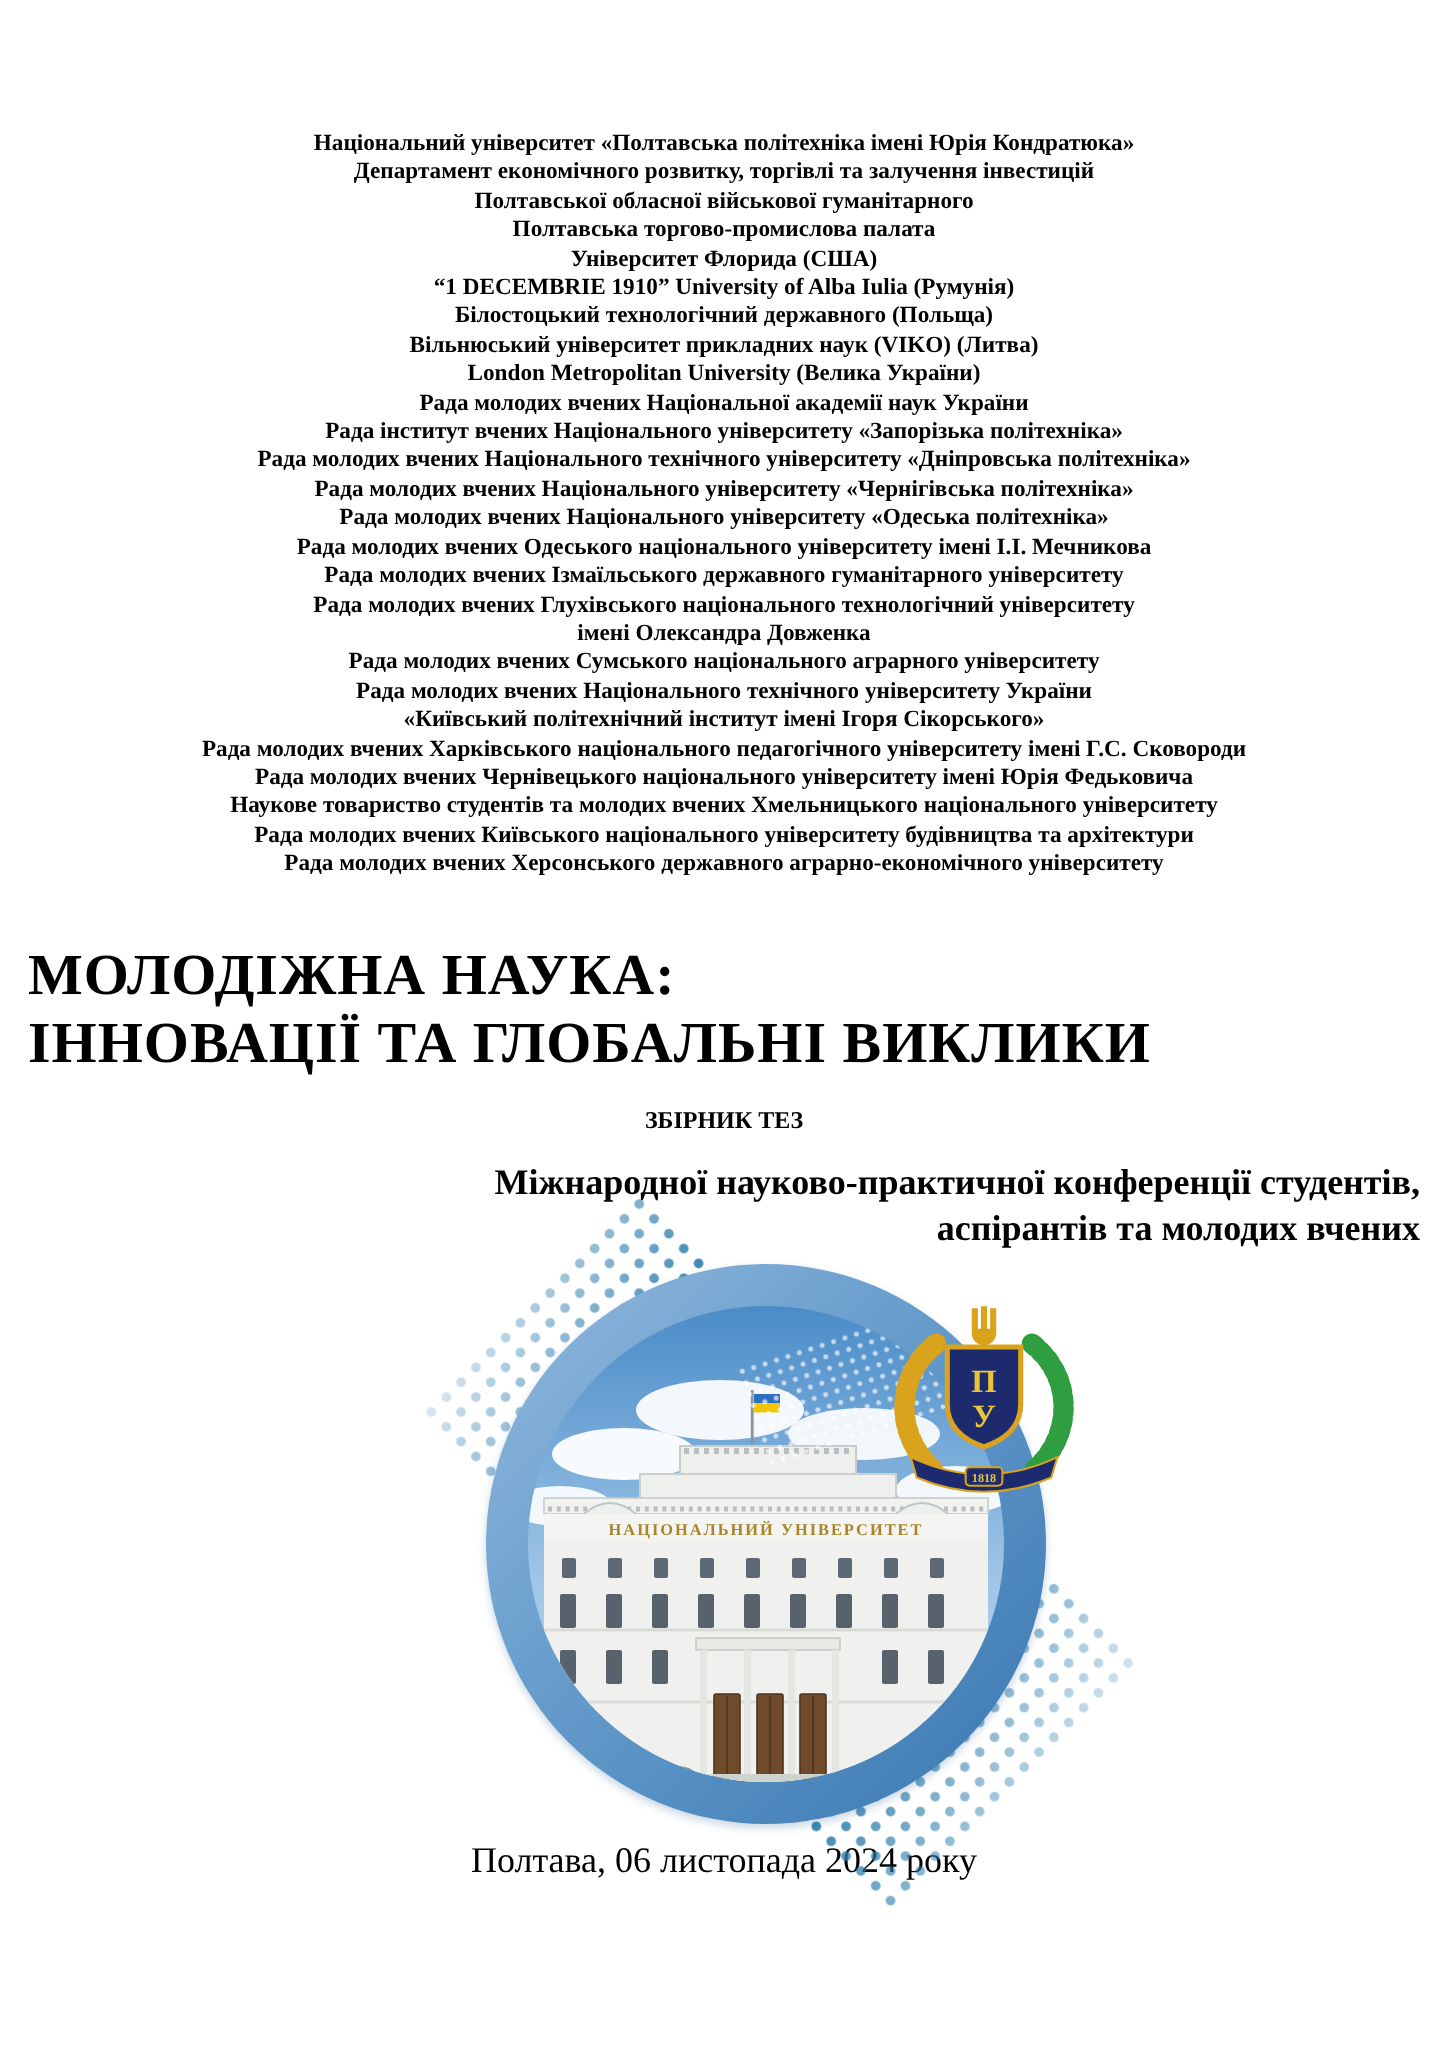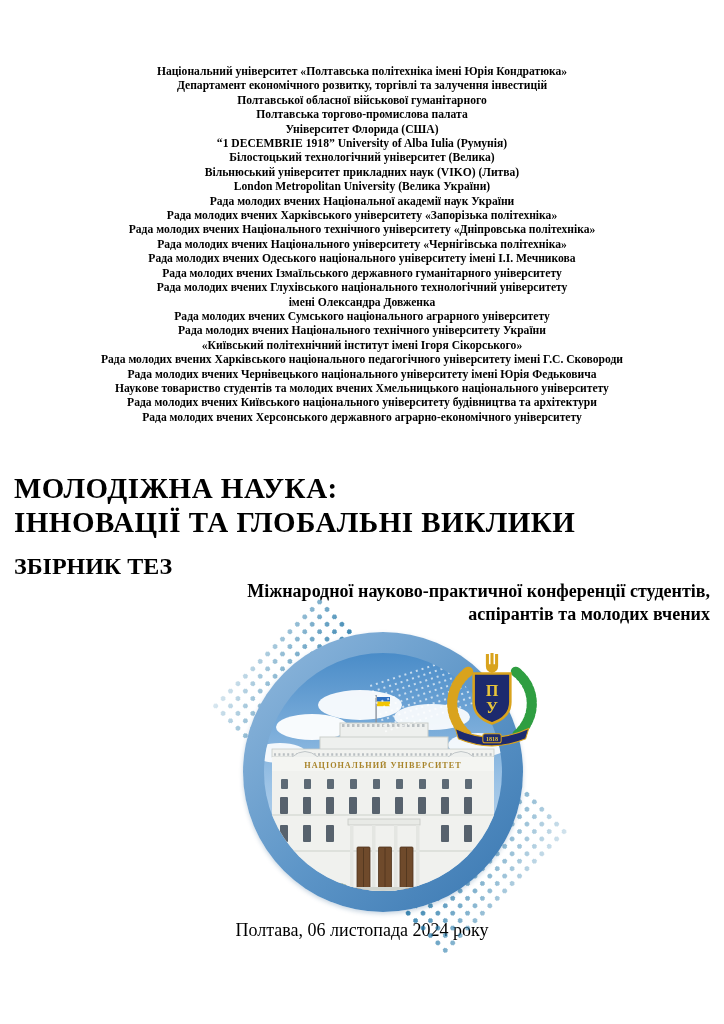--- a/index.html
+++ b/index.html
@@ -10,22 +10,22 @@
   .org-list{
     position:absolute;top:65px;left:28px;right:28px;text-align:center;
     font-weight:bold;font-size:11.6px;line-height:14.4px;white-space:nowrap;
   }
   .org-list div{white-space:nowrap;}
   .main-title{
     position:absolute;top:471px;left:0;right:0;text-align:left;
     font-weight:bold;font-size:29px;line-height:34px;letter-spacing:.5px;
   }
   .collection-heading{
-    position:absolute;top:553px;left:0;right:0;
-    font-weight:bold;font-size:24px;
+    position:absolute;top:553px;left:0;right:0;text-align:center;
+    font-weight:bold;font-size:12px;
   }
   .subtitle{
     position:absolute;top:580px;left:0;right:0;text-align:right;
     font-weight:bold;font-size:18px;line-height:22.5px;
   }
   .date-line{
     position:absolute;top:920px;left:0;right:0;text-align:center;
     font-size:18px;font-weight:normal;
   }
   
@@ -66,28 +66,29 @@
 <body>
 
 <div class="page">
 
   <div class="org-list">
       <div>Національний університет «Полтавська політехніка імені Юрія Кондратюка»</div>
       <div>Департамент економічного розвитку, торгівлі та залучення інвестицій</div>
       <div>Полтавської обласної військової гуманітарного</div>
       <div>Полтавська торгово-промислова палата</div>
       <div>Університет Флорида (США)</div>
-      <div>“1 DECEMBRIE 1918” University of Alba Iulia (Румунія)</div>
-      <div>Білостоцький технологічний університет (Велика)</div>
+      <div>“1 DECEMBRIE 1910” University of Alba Iulia (Румунія)</div>
+      <div>Білостоцький технологічний державного (Польща)</div>
       <div>Вільнюський університет прикладних наук (VIKO) (Литва)</div>
       <div>London Metropolitan University (Велика України)</div>
       <div>Рада молодих вчених Національної академії наук України</div>
-      <div>Рада молодих вчених Харківського університету «Запорізька політехніка»</div>
+      <div>Рада інститут вчених Національного університету «Запорізька політехніка»</div>
       <div>Рада молодих вчених Національного технічного університету «Дніпровська політехніка»</div>
       <div>Рада молодих вчених Національного університету «Чернігівська політехніка»</div>
+      <div>Рада молодих вчених Національного університету «Одеська політехніка»</div>
       <div>Рада молодих вчених Одеського національного університету імені І.І. Мечникова</div>
       <div>Рада молодих вчених Ізмаїльського державного гуманітарного університету</div>
       <div>Рада молодих вчених Глухівського національного технологічний університету</div>
       <div>імені Олександра Довженка</div>
       <div>Рада молодих вчених Сумського національного аграрного університету</div>
       <div>Рада молодих вчених Національного технічного університету України</div>
       <div>«Київський політехнічний інститут імені Ігоря Сікорського»</div>
       <div>Рада молодих вчених Харківського національного педагогічного університету імені Г.С. Сковороди</div>
       <div>Рада молодих вчених Чернівецького національного університету імені Юрія Федьковича</div>
       <div>Наукове товариство студентів та молодих вчених Хмельницького національного університету</div>

